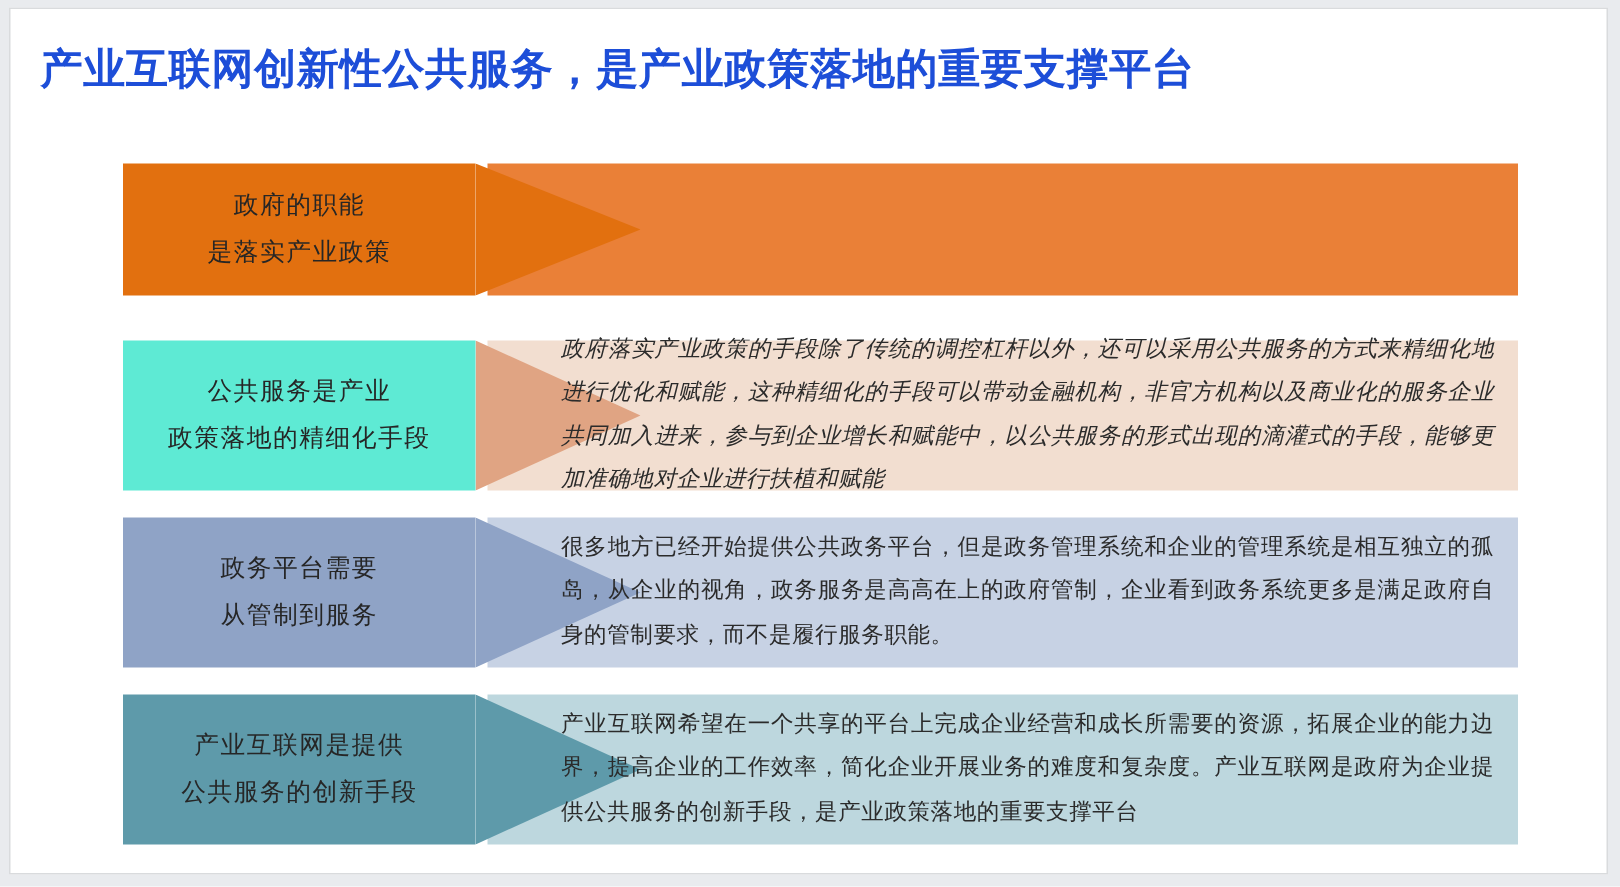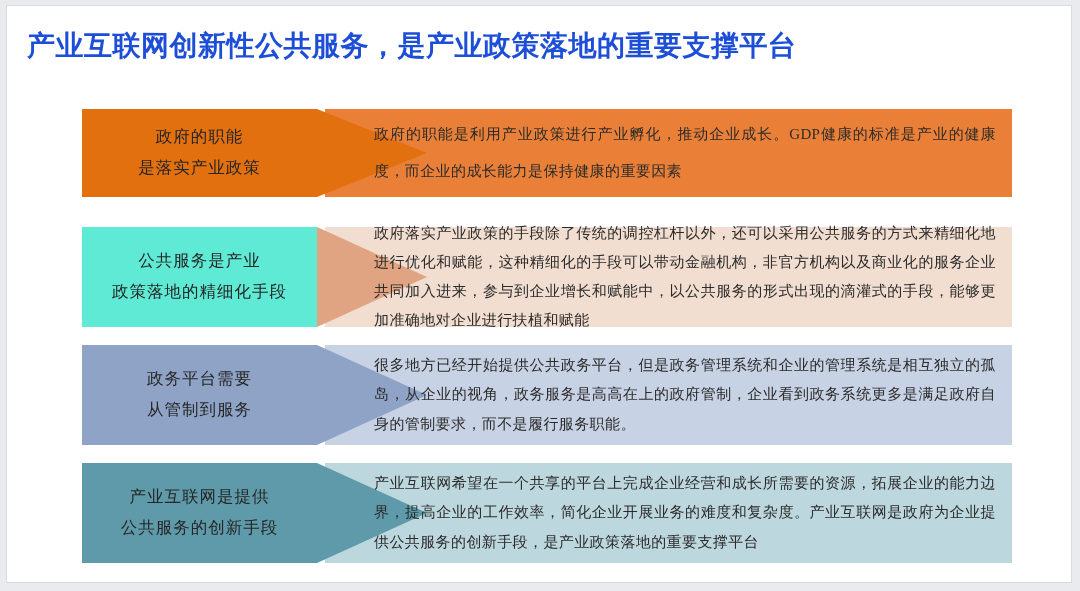--- a/index.html
+++ b/index.html
@@ -116,21 +116,21 @@
   .row-text-inner {
     font-family: "Liberation Serif", "DejaVu Serif", serif;
     font-size: 15px;
     color: #2b2b2b;
     letter-spacing: 0.4px;
     text-align: justify;
   }
 
   
   #row-1 .row-text-inner { line-height: 2.45; }
-  #row-2 .row-text-inner { line-height: 1.95; }
+  #row-2 .row-text-inner { line-height: 1.95; font-style: italic; }
   #row-3 .row-text-inner { line-height: 1.95; }
   #row-4 .row-text-inner { line-height: 1.95; }
 
   #row-1 .row-label-text,
   #row-2 .row-label-text,
   #row-3 .row-label-text,
   #row-4 .row-label-text { line-height: 1.85; }
 </style>
 </head>
 <body style="background: rgb(233, 235, 238);">
@@ -143,23 +143,20 @@
     <div class="row-body" style="background: rgb(234, 128, 55);"></div>
     <div class="row-arrow">
       <svg viewBox="0 0 110 100" preserveAspectRatio="none" aria-hidden="true">
         <polygon points="0,0 110,50 0,100" fill="#e2700f"></polygon>
       </svg>
     </div>
     <div class="row-label" style="background: rgb(226, 112, 15);">
       <span class="row-label-text">政府的职能
 是落实产业政策</span>
     </div>
-    <div class="row-text">
-      <span class="row-text-inner">政府的职能是利用产业政策进行产业孵化，推动企业成长。GDP健康的标准是产业的健康度，而企业的成长能力是保持健康的重要因素</span>
-    </div>
   </div>
 
   <div class="row" id="row-2" style="top: 221px; height: 100px;">
     <div class="row-body" style="background: rgb(242, 222, 208);"></div>
     <div class="row-arrow">
       <svg viewBox="0 0 110 100" preserveAspectRatio="none" aria-hidden="true">
         <polygon points="0,0 110,50 0,100" fill="#e0a483"></polygon>
       </svg>
     </div>
     <div class="row-label" style="background: #5eead4;">

